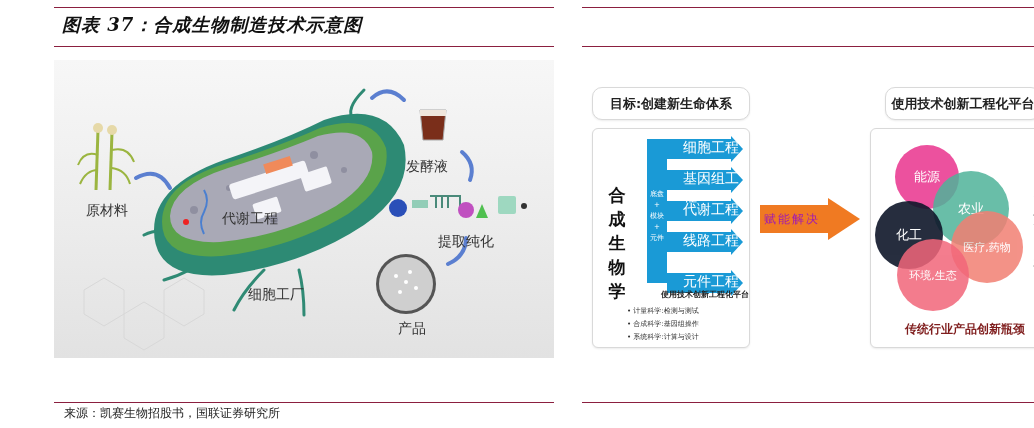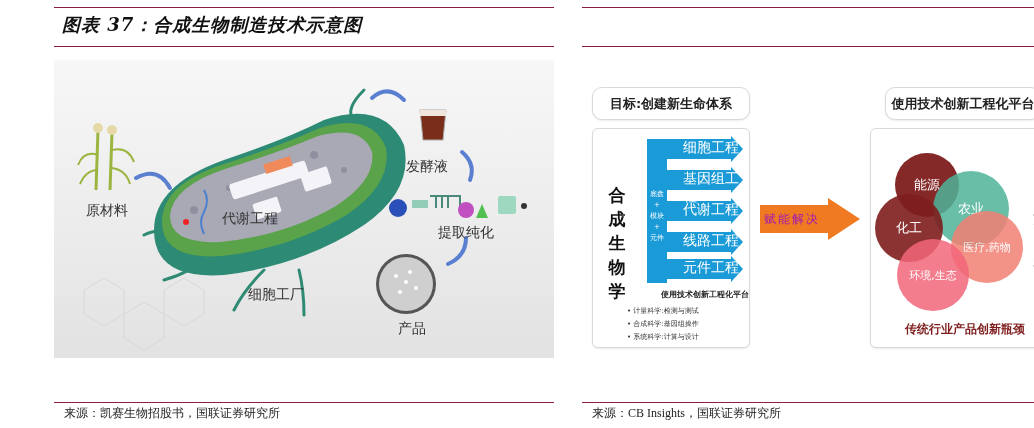--- a/index.html
+++ b/index.html
@@ -116,21 +116,21 @@
           <circle cx="356" cy="212" r="2"></circle>
           <circle cx="362" cy="228" r="2"></circle>
           <circle cx="346" cy="232" r="2"></circle>
           <circle cx="352" cy="222" r="2"></circle>
         </g>
     </svg>
     <div class="lbl" style="left:32px;top:142px">原材料</div>
     <div class="lbl" style="left:168px;top:150px">代谢工程</div>
     <div class="lbl" style="left:194px;top:226px">细胞工厂</div>
     <div class="lbl" style="left:352px;top:98px">发酵液</div>
-    <div class="lbl" style="left:384px;top:164px">提取纯化</div>
+    <div class="lbl" style="left:384px;top:173px">提取纯化</div>
     <div class="lbl" style="left:344px;top:260px">产品</div>
   </div>
 
   <div class="rule" style="top:402px"></div>
   <div class="source">来源：凯赛生物招股书，国联证券研究所</div>
 </div>
 
 <div class="panel right">
   <div class="rule" style="top:7px"></div>
   <div class="rule" style="top:46px"></div>
@@ -168,21 +168,21 @@
       <div class="eng" style="top:72px">
           <div class="bar"></div>
           <div class="tip"></div>
           <span>代谢工程</span>
         </div>
       <div class="eng" style="top:103px">
           <div class="bar"></div>
           <div class="tip"></div>
           <span>线路工程</span>
         </div>
-      <div class="eng" style="top:130px">
+      <div class="eng" style="top:144px">
           <div class="bar"></div>
           <div class="tip"></div>
           <span>元件工程</span>
         </div>
     </div>
     <div style="position:absolute;left:0;right:0;top:160px;text-align:right;font-size:8px;font-weight:bold;color:#222">使用技术创新工程化平台</div>
     <div style="position:absolute;left:34px;top:176px;font-size:7px;color:#333;line-height:13px">
       <div>• 计量科学:检测与测试</div>
       <div>• 合成科学:基因组操作</div>
       <div>• 系统科学:计算与设计</div>
@@ -191,29 +191,28 @@
 
   <div style="position:absolute;left:184px;top:198px;width:102px;height:42px">
     <div style="position:absolute;left:0;top:7px;width:68px;height:28px;background:#f07a22"></div>
     <div style="position:absolute;left:68px;top:0;width:0;height:0;border-top:21px solid transparent;border-bottom:21px solid transparent;border-left:32px solid #f07a22"></div>
     <div style="position:absolute;left:4px;top:13px;color:#a21caf;font-size:12px;letter-spacing:2px;white-space:nowrap">赋能解决</div>
   </div>
 
   <div class="box boxtitle" style="left:309px;top:87px;width:154px;height:31px">使用技术创新工程化平台</div>
 
   <div class="box" style="left:294px;top:128px;width:188px;height:218px">
-    <div class="circle" style="left:24px;top:24px;width:64px;height:64px;background:#7f1d1d;opacity:.95">能源</div>
+    <div class="circle" style="left:24px;top:16px;width:64px;height:64px;background:#ec4899;opacity:.95">能源</div>
     <div class="circle" style="left:62px;top:42px;width:76px;height:76px;background:#4fb39a;opacity:.85">农业</div>
-    <div class="circle" style="left:4px;top:65px;width:68px;height:68px;background:#7f1d1d;opacity:.9">化工</div>
+    <div class="circle" style="left:4px;top:72px;width:68px;height:68px;background:#0f172a;opacity:.9">化工</div>
     <div class="circle" style="left:80px;top:82px;width:72px;height:72px;background:#f27f73;opacity:.85;font-size:11px">医疗,药物</div>
     <div class="circle" style="left:26px;top:110px;width:72px;height:72px;background:#f2667a;opacity:.85;font-size:11px">环境,生态</div>
     <div class="vtext" style="left:160px;top:58px;font-size:15px;line-height:21px">
       <div>资</div>
       <div>源</div>
       <div>问</div>
       <div>题</div>
     </div>
     <div style="position:absolute;left:0;right:0;top:192px;text-align:center;font-size:12px;font-weight:bold;color:#7f1d1d">传统行业产品创新瓶颈</div>
   </div>
 
   <div class="rule" style="top:402px"></div>
-  <div class="source">来源：CB Insights，国联证券研究所</div>
 </div>
 
 </body></html>

